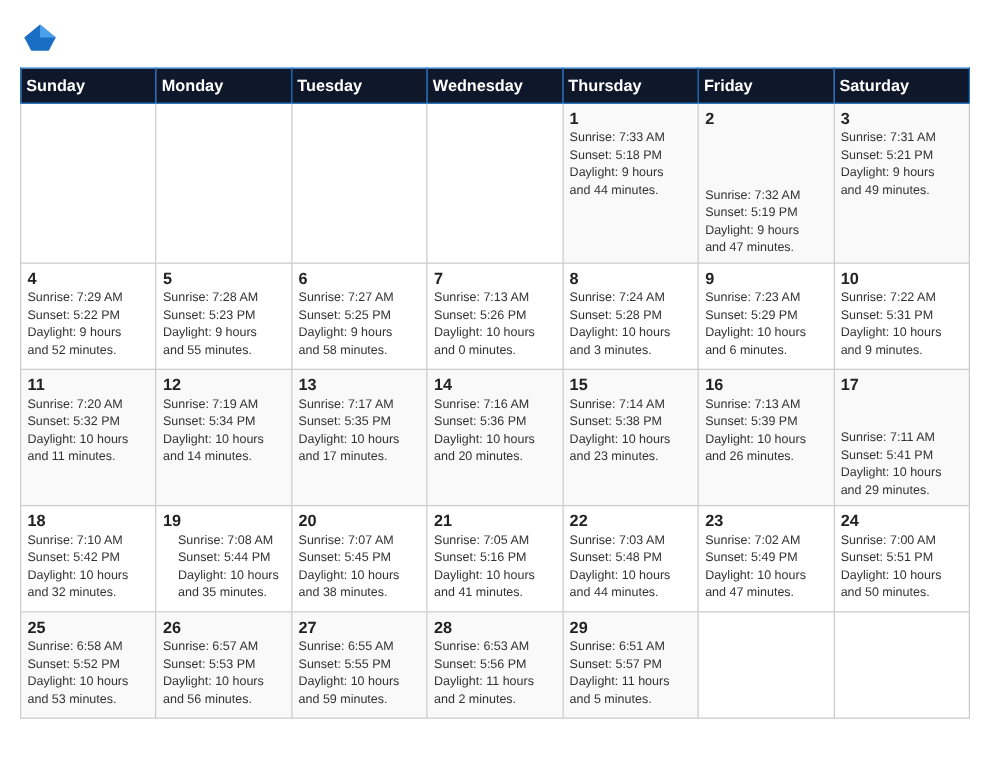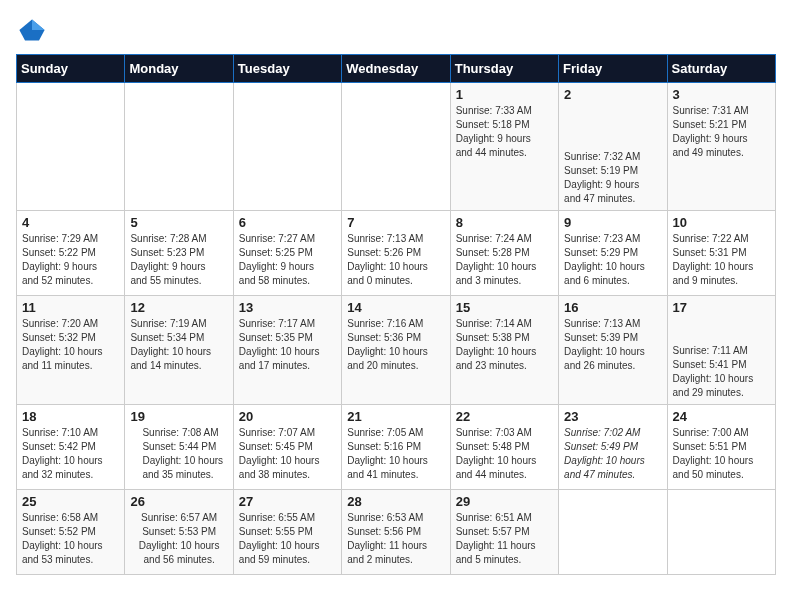--- a/index.html
+++ b/index.html
@@ -283,21 +283,21 @@
         </td>
         <td>
           <span class="day-num">22</span>
           <div class="day-detail" style="white-space: pre-line;">Sunrise: 7:03 AM
 Sunset: 5:48 PM
 Daylight: 10 hours
 and 44 minutes.</div>
         </td>
         <td>
           <span class="day-num">23</span>
-          <div class="day-detail" style="white-space: pre-line; font-style: italic;">Sunrise: 7:02 AM
+          <div class="day-detail" style="white-space: pre-line;">Sunrise: 7:02 AM
 Sunset: 5:49 PM
 Daylight: 10 hours
 and 47 minutes.</div>
         </td>
         <td>
           <span class="day-num">24</span>
           <div class="day-detail" style="white-space: pre-line;">Sunrise: 7:00 AM
 Sunset: 5:51 PM
 Daylight: 10 hours
 and 50 minutes.</div>
@@ -306,21 +306,21 @@
       <tr>
         <td>
           <span class="day-num">25</span>
           <div class="day-detail" style="white-space: pre-line;">Sunrise: 6:58 AM
 Sunset: 5:52 PM
 Daylight: 10 hours
 and 53 minutes.</div>
         </td>
         <td>
           <span class="day-num">26</span>
-          <div class="day-detail" style="white-space: pre-line; text-align: center;">Sunrise: 6:57 AM
+          <div class="day-detail" style="white-space: pre-line;">Sunrise: 6:57 AM
 Sunset: 5:53 PM
 Daylight: 10 hours
 and 56 minutes.</div>
         </td>
         <td>
           <span class="day-num">27</span>
           <div class="day-detail" style="white-space: pre-line;">Sunrise: 6:55 AM
 Sunset: 5:55 PM
 Daylight: 10 hours
 and 59 minutes.</div>

